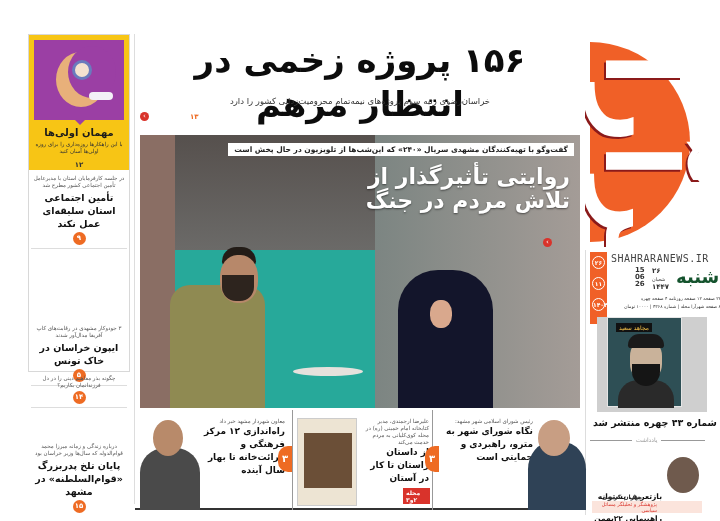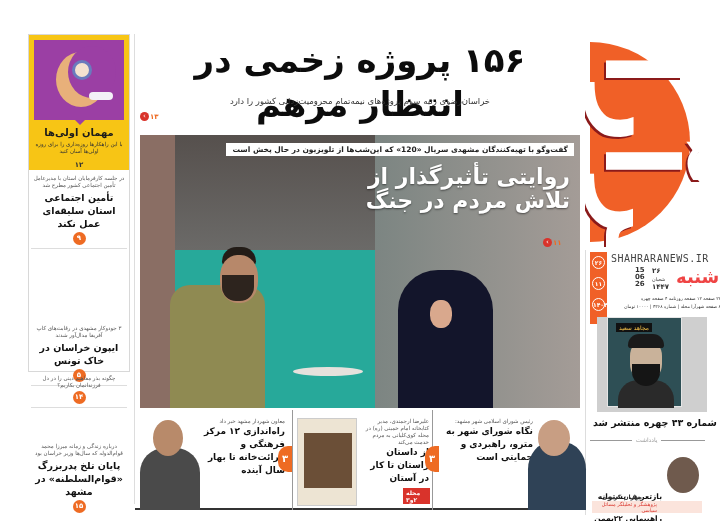--- a/index.html
+++ b/index.html
@@ -23,21 +23,21 @@
   .lstory { position: absolute; left: 2px; width: 96px; border-bottom: 1px solid #ddd; }
   .lstory .kicker { font-size: 5.5px; color: #555; line-height: 7px; }
   .lstory .head { font-size: 9.5px; font-weight: bold; color: #111; line-height: 13px; margin-top: 2px; }
   .lstory .pnum { width: 13px; height: 13px; margin: 2px auto 3px; border-radius: 50%; background: #ee6b23; color: #fff; font-size: 7px; font-weight: bold; line-height: 13px; text-align: center; }
 
   
   .main-head { position: absolute; left: 140px; top: 38px; width: 440px; font-size: 34px; font-weight: bold; color: #0c0c0c; line-height: 44px; }
   .main-sub { position: absolute; left: 140px; top: 96px; width: 440px; font-size: 8.5px; color: #333; }
   .ref-badge { position: absolute; left: 140px; top: 112px; display: flex; align-items: center; gap: 1px; }
   .ref-arrow { width: 9px; height: 9px; border-radius: 50%; background: #d9332b; color: #fff; font-size: 7px; line-height: 9px; text-align: center; }
-  .ref-num { font-size: 7px; color: #ee6b23; font-weight: bold; }
+  .ref-num { font-size: 7px; color: #ee6b23; font-weight: bold; padding-left: 40px; }
 
   
   .photo { position: absolute; left: 140px; top: 135px; width: 440px; height: 273px; background: #4d5a57; overflow: hidden; }
   .bg-left { position: absolute; left: 0; top: 0; width: 35px; height: 273px; background: #8a6e64; }
   .bg-teal { position: absolute; left: 35px; top: 115px; width: 200px; height: 158px; background: #27a99a; }
   .bg-right { position: absolute; left: 235px; top: 0; width: 205px; height: 273px; background: linear-gradient(90deg, #7c8582, #a49c97); }
   .bg-top { position: absolute; left: 0; top: 0; width: 440px; height: 115px; background: linear-gradient(180deg, #56504d, #6b6a68); }
   .man-body { position: absolute; left: 30px; top: 150px; width: 95px; height: 123px; background: #8f8a52; border-radius: 20px 20px 0 0; }
   .man-head { position: absolute; left: 80px; top: 120px; width: 38px; height: 48px; background: #b7886a; border-radius: 45%; }
   .man-beard { position: absolute; left: 82px; top: 140px; width: 32px; height: 26px; background: #2d241e; border-radius: 0 0 14px 14px; }
@@ -65,21 +65,21 @@
   
   .logo-wrap { position: absolute; left: 585px; top: 32px; width: 135px; height: 215px; overflow: hidden; }
   .logo-disc { position: absolute; left: 5px; top: 10px; width: 100px; height: 200px; border-radius: 0 100px 100px 0; background: #f06027; }
   .logo-text { position: absolute; left: 10px; top: 20px; font-size: 100px; font-weight: bold; color: #fff; line-height: 90px; writing-mode: vertical-rl; text-shadow: 2px 2px 0 #8b1a1a; }
   .site-row { position: absolute; left: 590px; top: 252px; width: 140px; height: 70px; }
   .num-col { position: absolute; left: 0; top: 0; width: 17px; height: 72px; background: #f06027; }
   .num-dot { width: 13px; height: 13px; margin: 4px auto 8px; border-radius: 50%; border: 1px solid #fff; color: #fff; font-size: 6px; font-weight: bold; line-height: 11px; text-align: center; }
   .site-url { position: absolute; left: 21px; top: 1px; font-family: "DejaVu Sans Mono", monospace; font-size: 10px; color: #444; letter-spacing: 0.5px; }
   .greg { position: absolute; left: 45px; top: 15px; font-size: 7px; color: #333; line-height: 7px; font-weight: bold; }
   .hijri { position: absolute; left: 62px; top: 15px; font-size: 7px; color: #333; line-height: 8px; font-weight: bold; }
-  .day-name { position: absolute; left: 86px; top: 14px; font-size: 18px; font-weight: bold; color: #ef4444; direction: rtl; }
+  .day-name { position: absolute; left: 86px; top: 14px; font-size: 18px; font-weight: bold; color: #14532d; direction: rtl; }
   .issue-line { position: absolute; left: 21px; width: 110px; font-size: 4.5px; color: #333; direction: rtl; text-align: right; }
   .jmag { position: absolute; left: 597px; top: 317px; width: 110px; height: 95px; background: #cfcfcf; }
   .jmag-cover { position: absolute; left: 10px; top: 0; width: 75px; height: 90px; background: #2e4f55; border: 1px solid #e5e5e5; }
   .jmag-title { position: absolute; left: 8px; top: 5px; font-size: 6px; background: #111; color: #f6c24a; padding: 1px 3px; direction: rtl; }
   .jmag-face { position: absolute; left: 22px; top: 22px; width: 32px; height: 40px; background: #c9b29a; border-radius: 40%; }
   .jmag-turban { position: absolute; left: 20px; top: 16px; width: 36px; height: 14px; background: #1a1a1a; border-radius: 16px 16px 4px 4px; }
   .jmag-beard { position: absolute; left: 24px; top: 46px; width: 28px; height: 22px; background: #151515; border-radius: 0 0 14px 14px; }
   .jmag-robe { position: absolute; left: 10px; top: 62px; width: 56px; height: 28px; background: #2a2a2a; border-radius: 20px 20px 0 0; }
   .jmag-caption { position: absolute; left: 590px; top: 417px; width: 130px; font-size: 9.5px; font-weight: bold; color: #111; direction: rtl; text-align: center; }
   .note-box { position: absolute; left: 590px; top: 440px; width: 115px; height: 75px; border-top: 1px solid #999; }
@@ -144,21 +144,21 @@
   <div class="bg-left"></div>
   <div class="bg-teal"></div>
   <div class="bg-right"></div>
   <div class="man-body"></div>
   <div class="man-hair"></div>
   <div class="man-head"></div>
   <div class="man-beard"></div>
   <div class="woman-body"></div>
   <div class="woman-face"></div>
   <div class="plate" style="left:153px; top:232px;"></div>
-  <div class="photo-kicker">گفت‌وگو با تهیه‌کنندگان مشهدی سریال «120» که این‌شب‌ها از تلویزیون در حال پخش است</div>
+  <div class="photo-kicker">گفت‌وگو با تهیه‌کنندگان مشهدی سریال «۲۴۰» که این‌شب‌ها از تلویزیون در حال پخش است</div>
   <div class="photo-title">روایتی تأثیرگذار از تلاش مردم در جنگ</div>
   <div class="photo-ref">
     <span class="ref-arrow">‹</span>
     <span class="ref-num">۱۱</span>
   </div>
 </div>
 
 <div class="bottom">
 
   <div class="bcell" style="left:0; width:155px; border-left:none;">

